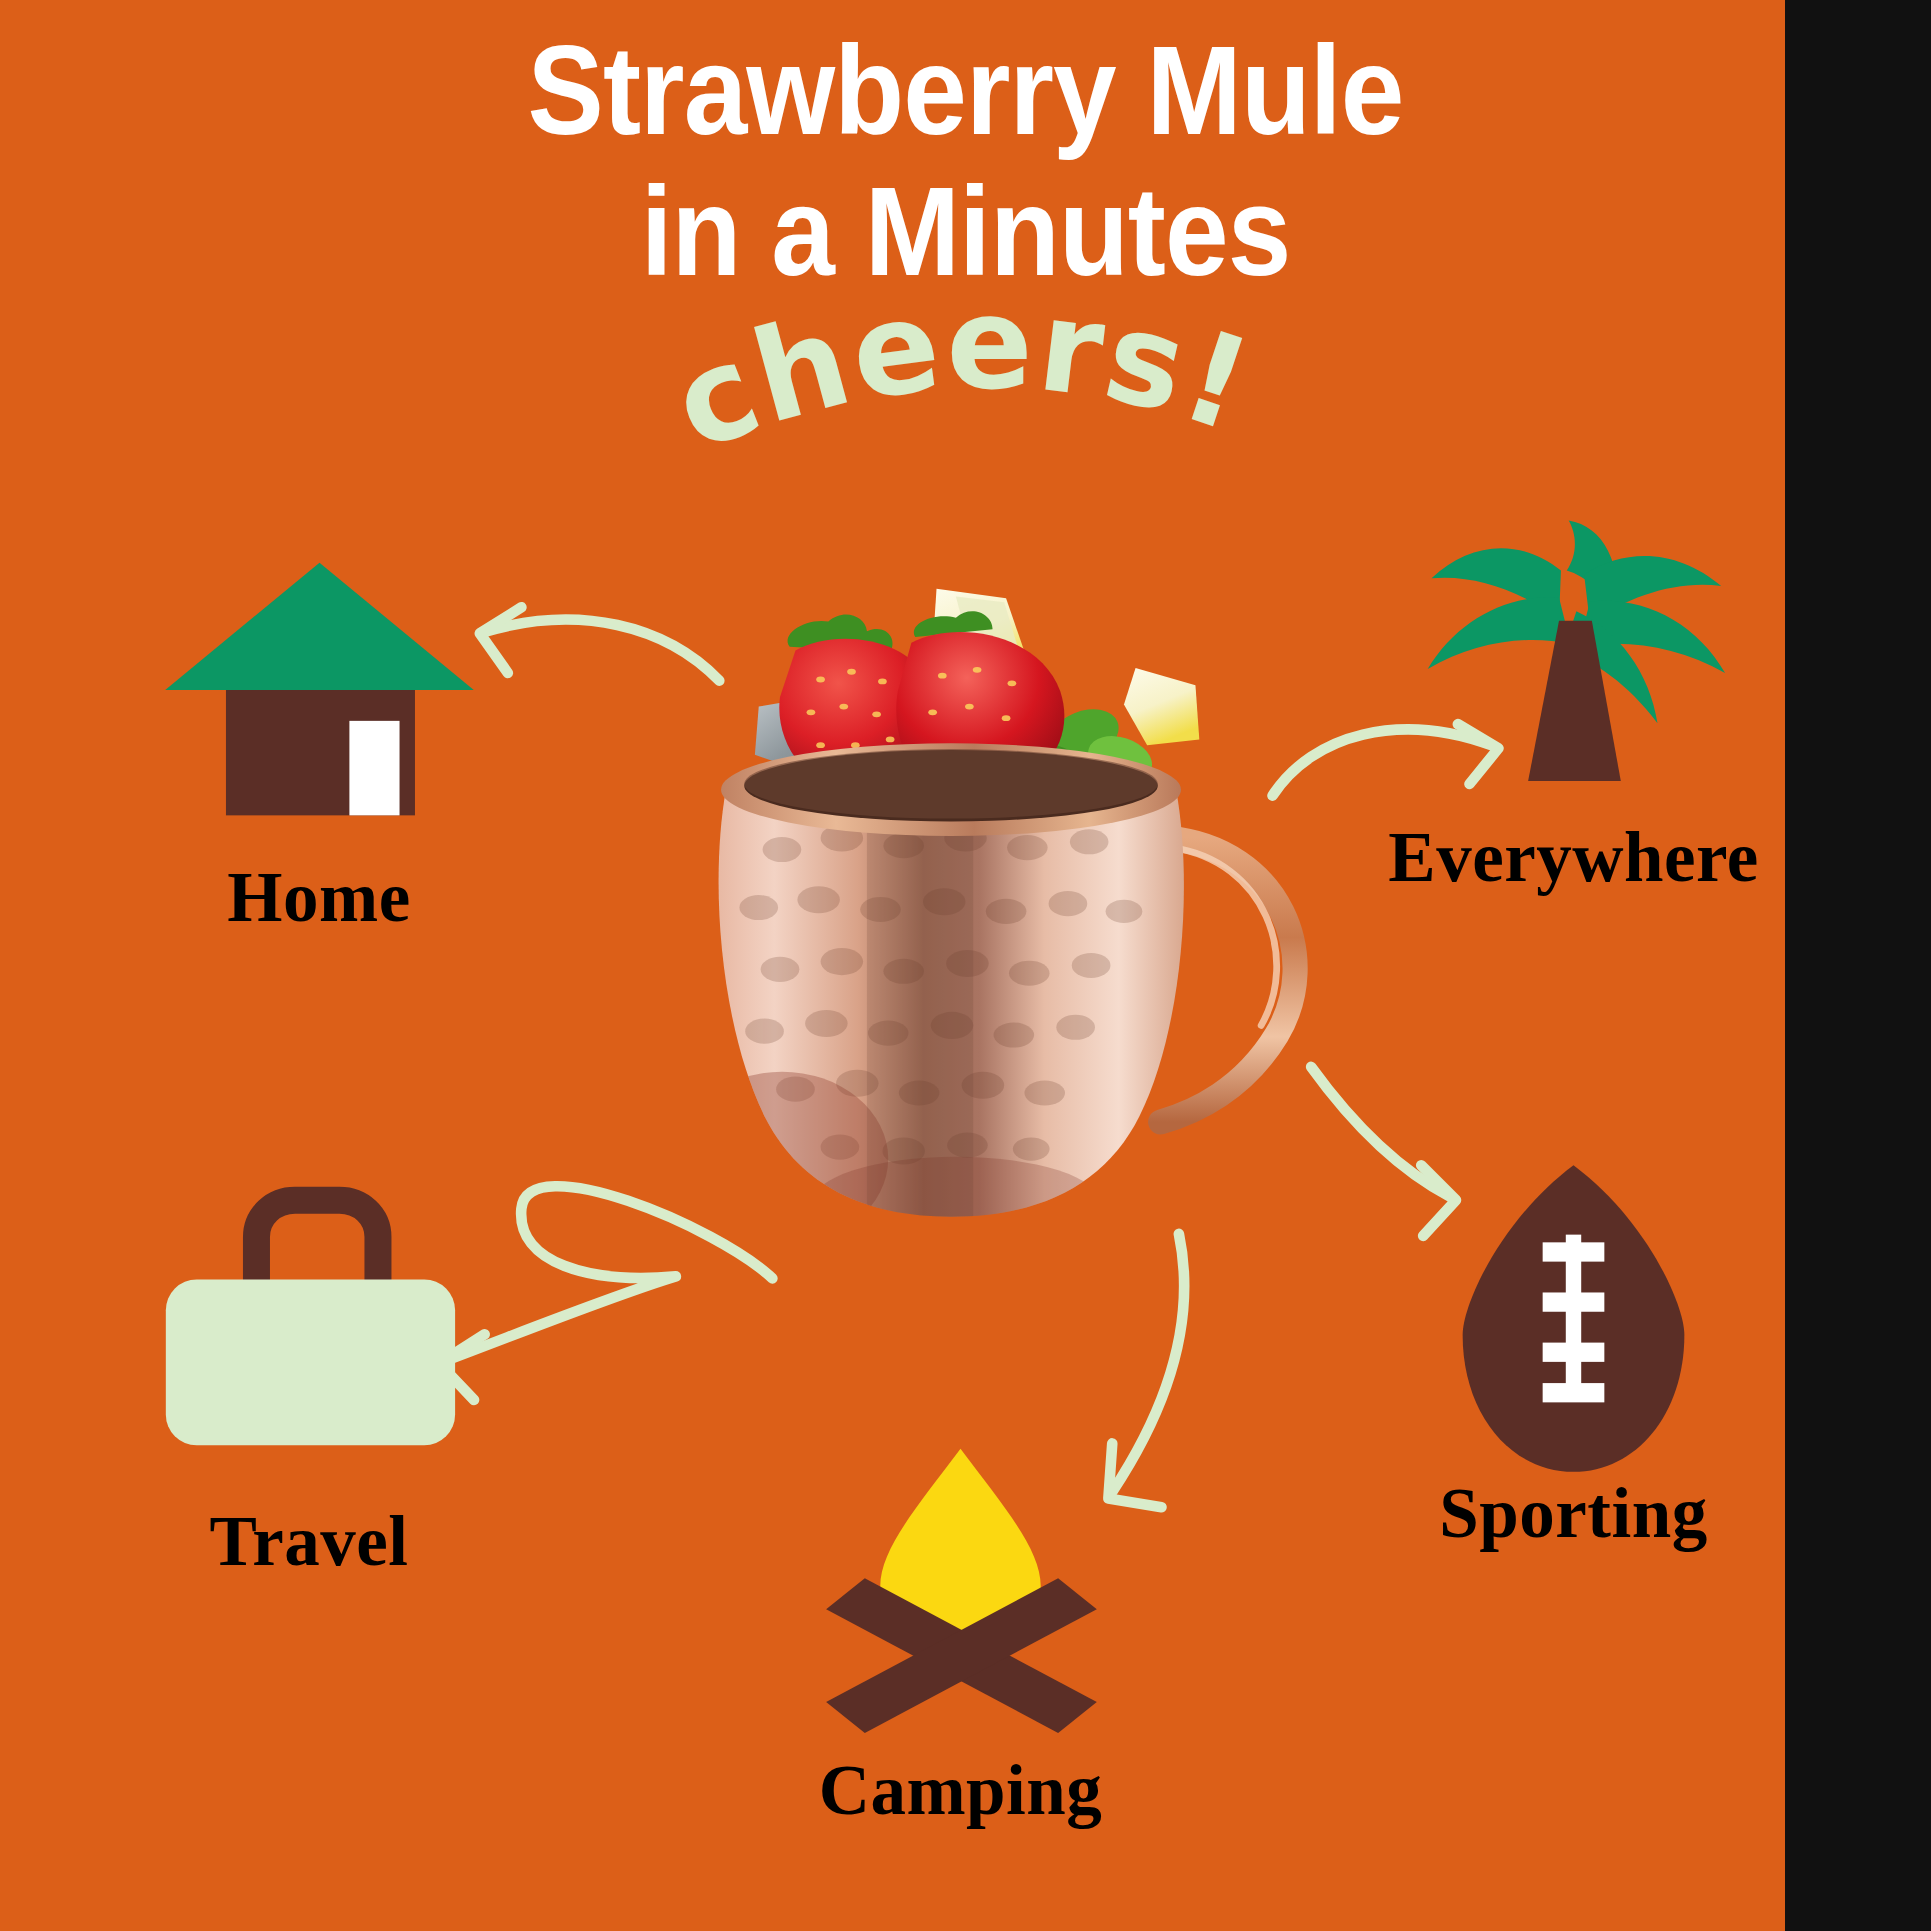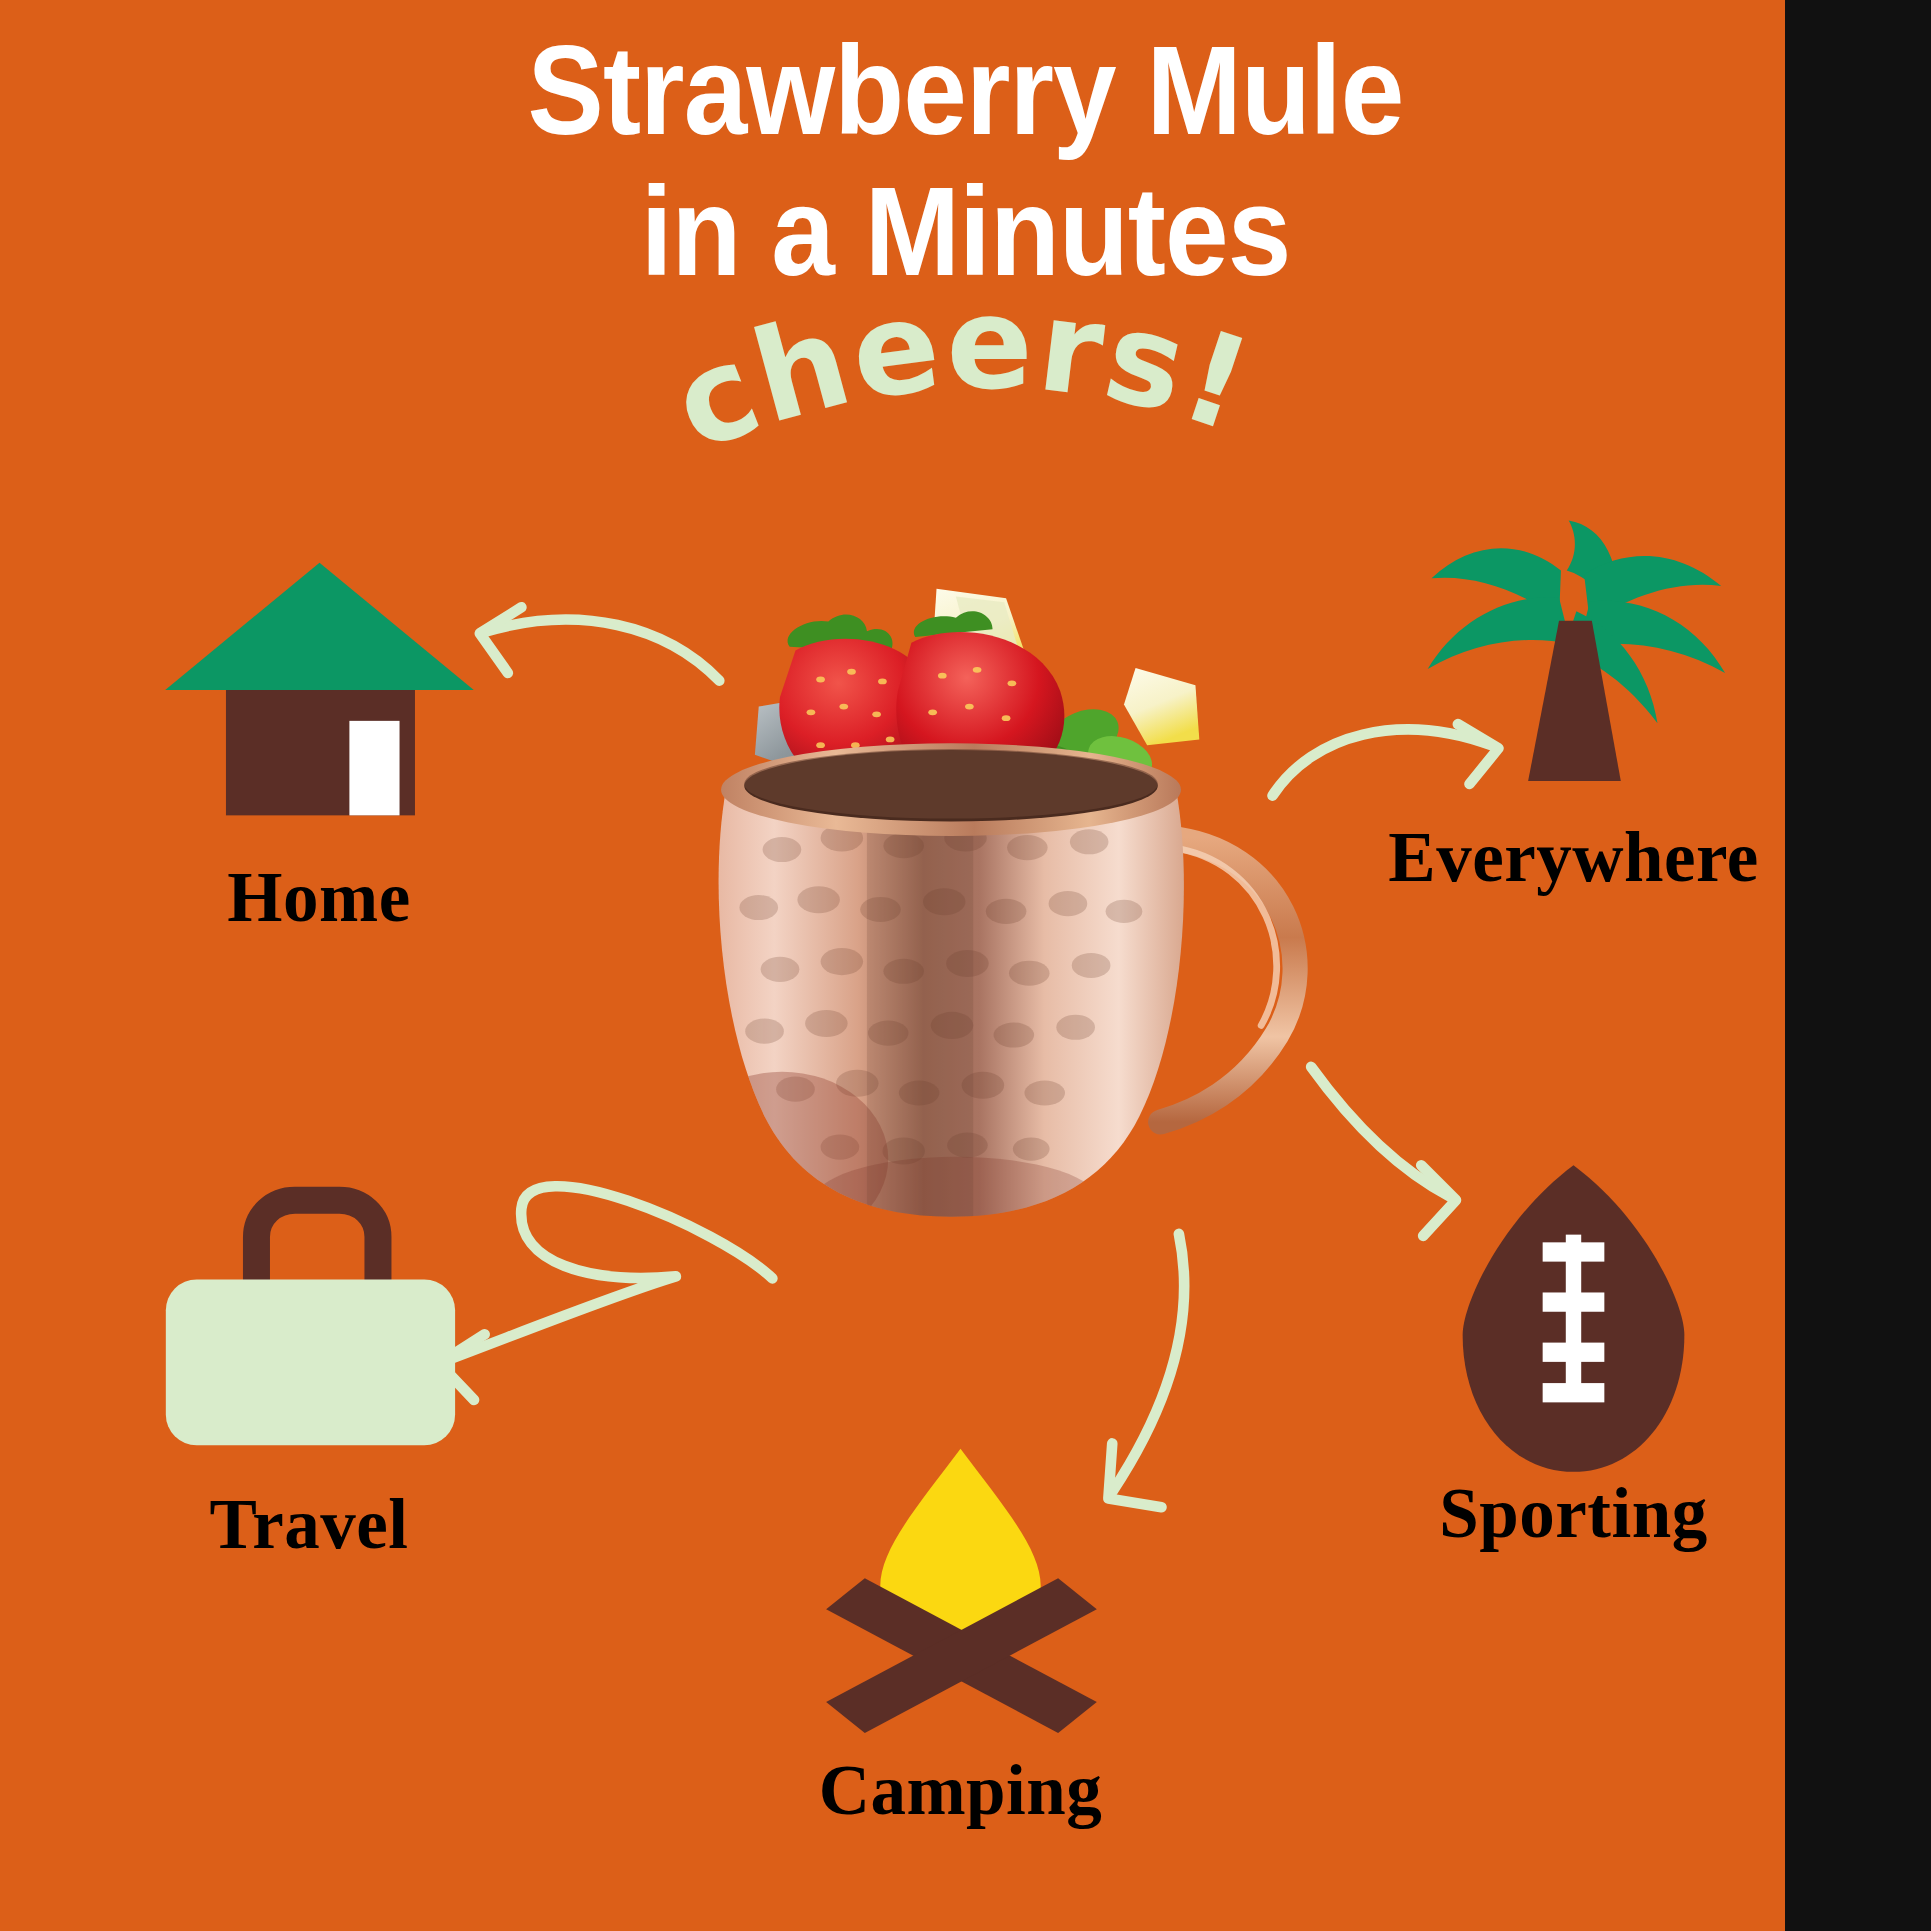--- a/index.html
+++ b/index.html
@@ -101,21 +101,21 @@
   
   #node-home { left: 68px; top: 555px; width: 502px; }
   #node-home .node-label { margin-top: 37px; }
 
   
   #node-everywhere { left: 1274px; top: 503px; width: 599px; }
   #node-everywhere .node-label { margin-top: 39px; }
 
   
   #node-travel { left: 58px; top: 1183px; width: 502px; }
-  #node-travel .node-label { margin-top: 36px; }
+  #node-travel .node-label { margin-top: 53px; }
 
   
   #node-sporting { left: 1303px; top: 1159px; width: 541px; }
   #node-sporting .node-label { }
 
   
   #node-camping { left: 719px; top: 1443px; width: 483px; }
   #node-camping .node-label { margin-top: 22px; }
 
   .icon-svg { display: block; margin: 0 auto; overflow: visible; }

